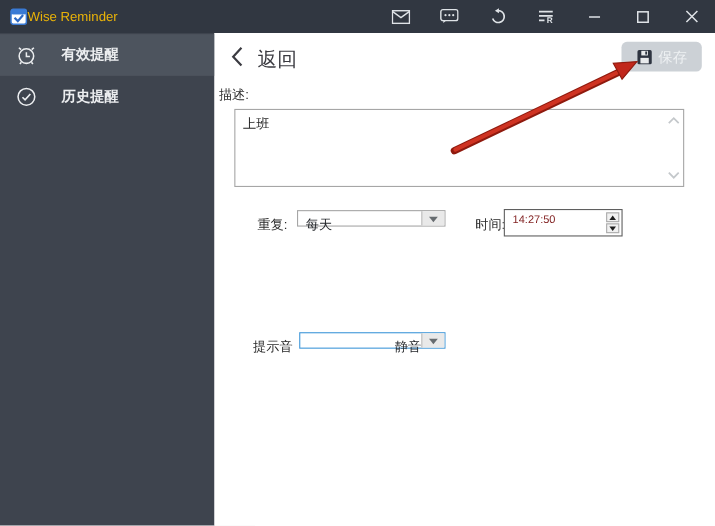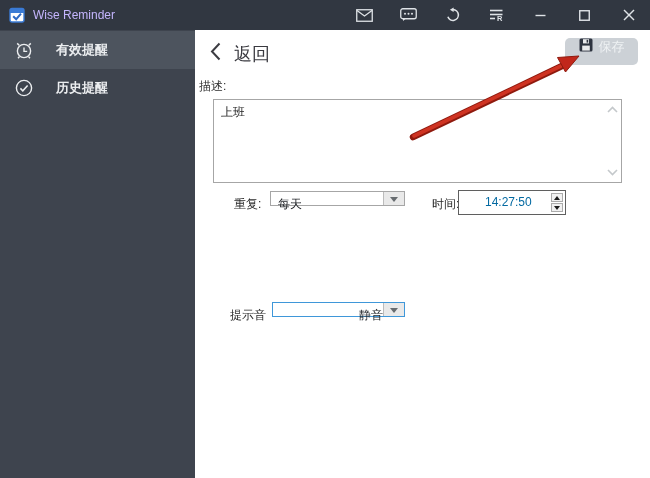--- a/index.html
+++ b/index.html
@@ -9,21 +9,21 @@
     position:relative; width:650px; height:478px; background:#ffffff;
     overflow:hidden; margin:0 auto;
   }
 
   
   .titlebar {
     position:absolute; left:0; top:0; width:650px; height:30px;
     background:#313741; display:flex; align-items:center;
   }
   .app-icon { margin-left:9px; display:flex; }
-  .app-title { margin-left:8px; font-size:12px; color:#c4b5fd; }
+  .app-title { font-size:12px; color:#eab308; }
   .tb-icons {
     position:absolute; right:13px; top:0; height:30px;
     display:flex; align-items:center; gap:27px;
   }
   .tb-icon {
     width:17px; height:17px; display:flex; align-items:center; justify-content:center;
     cursor:default;
   }
 
   
@@ -43,27 +43,27 @@
     position:absolute; left:195px; top:30px; width:455px; height:448px;
     background:#ffffff;
   }
   .back-row {
     position:absolute; left:15px; top:12px; display:flex; align-items:center; gap:13px;
     color:#3a3a40; font-size:18px; cursor:pointer;
   }
   .save-btn {
     position:absolute; left:370px; top:8px; width:73px; height:27px;
     background:#ccd1d6; border:none; border-radius:5px;
-    display:flex; align-items:flex-start; justify-content:center; gap:6px;
+    display:flex; align-items:center; justify-content:center; gap:6px;
     font-size:13px; color:#eef1f3; font-family:inherit; cursor:pointer;
   }
 
   .desc-label { position:absolute; left:4px; top:48px; font-size:12px; color:#2f2f2f; }
   .desc-box {
-    position:absolute; left:18px; top:69px; width:409px; height:84px;
+    position:absolute; left:18px; top:69px; width:409px; height:71px;
     border:1px solid #a6a6a6; background:#fff; font-size:12px; color:#1e1e1e;
     padding:4px 16px 4px 7px; overflow:hidden; cursor:text;
   }
   .scroll-chevron { position:absolute; right:3px; display:flex; }
 
   .field-label { position:absolute; font-size:12px; color:#2a2a2a; }
 
   .dropdown {
     position:absolute; height:15px; background:#fff;
     border:1px solid #a6a6a6; display:flex; align-items:stretch; cursor:default;
@@ -76,21 +76,21 @@
   }
   .dd-arrow {
     width:0; height:0; border:4px solid transparent;
     border-top:5px solid #676c70; margin-top:5px;
   }
 
   .time-box {
     position:absolute; left:263px; top:160px; width:108px; height:25px;
     border:1px solid #5f5f5f; background:#fff; display:flex;
   }
-  .time-value { flex:1; font-size:12px; color:#0369a1; padding:4px 0 0 7px;margin-left:19px; }
+  .time-value { flex:1; font-size:10px; color:#7f1d1d; padding:4px 0 0 7px; }
   .spinner { width:16px; display:flex; flex-direction:column; padding:2px 2px; gap:1px; }
   .spin-btn {
     flex:1; background:#f1f1f1; border:1px solid #ababab;
     display:flex; align-items:center; justify-content:center; cursor:pointer; padding:0;
   }
   .tri-up { width:0; height:0; border:3px solid transparent; border-bottom:4px solid #1c1c1c; margin-top:-3px; }
   .tri-down { width:0; height:0; border:3px solid transparent; border-top:4px solid #1c1c1c; margin-bottom:-3px; }
 
   .arrow-overlay {
     position:absolute; left:0; top:0; width:650px; height:478px;

